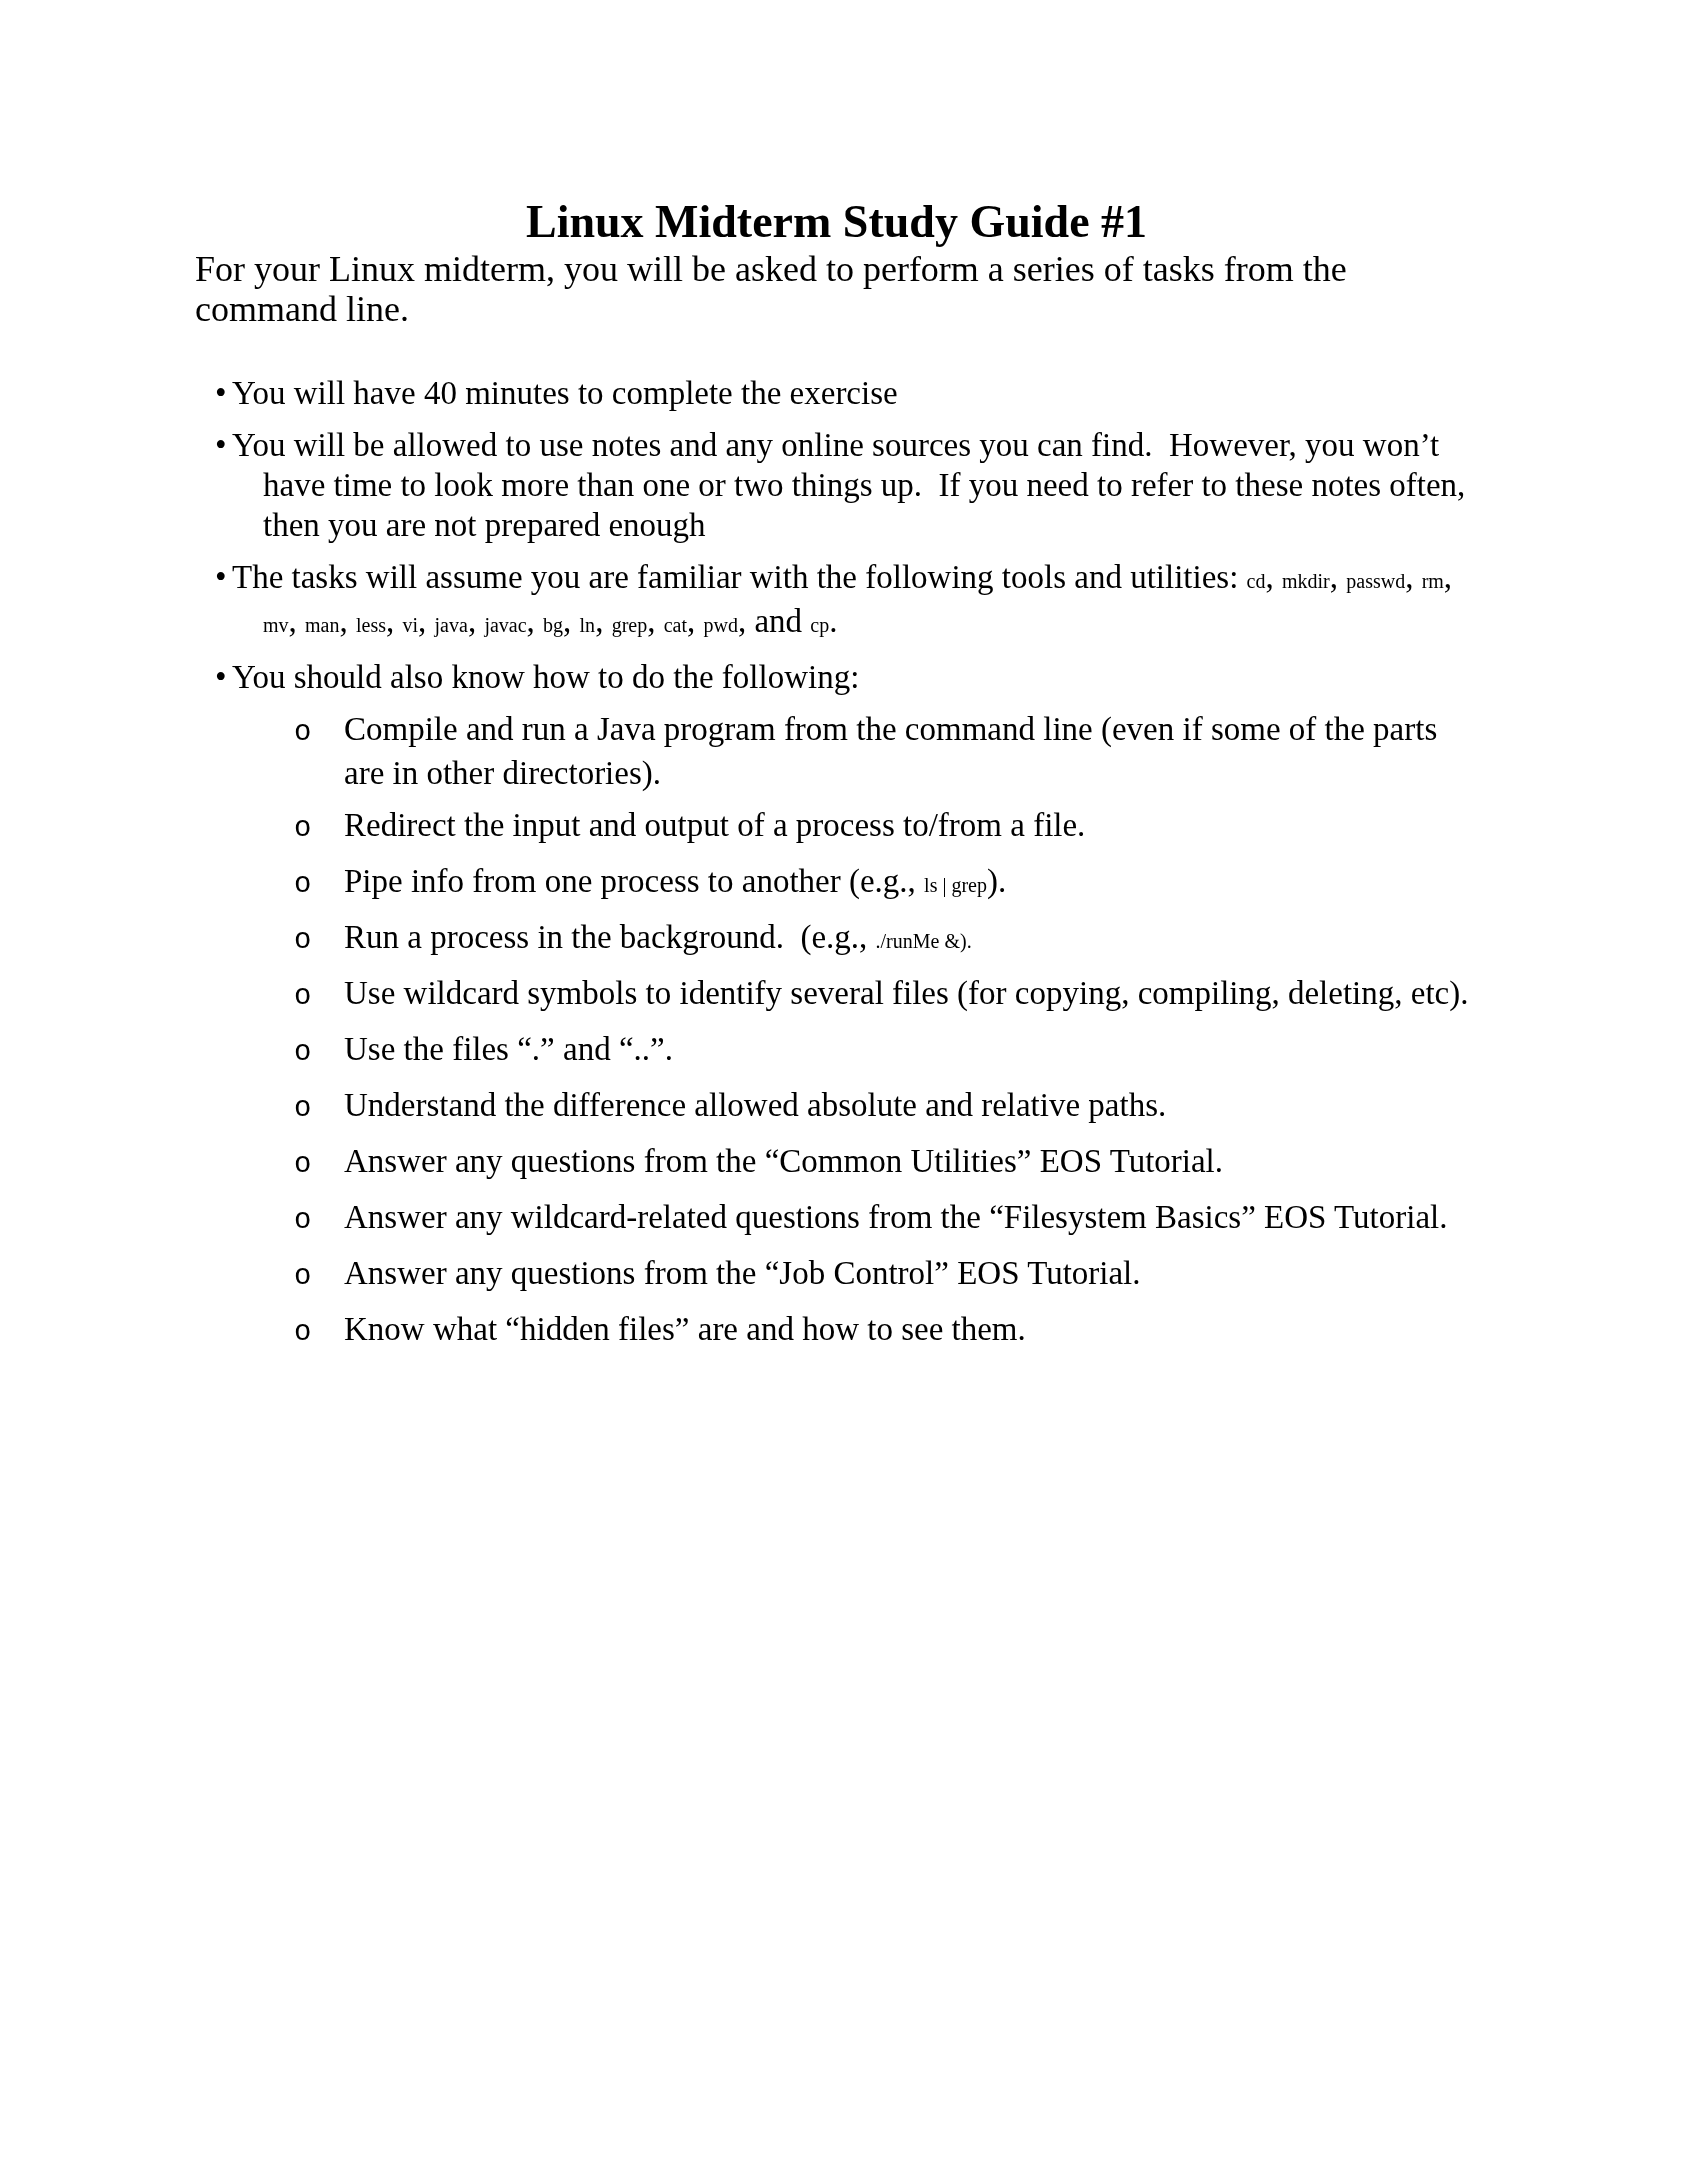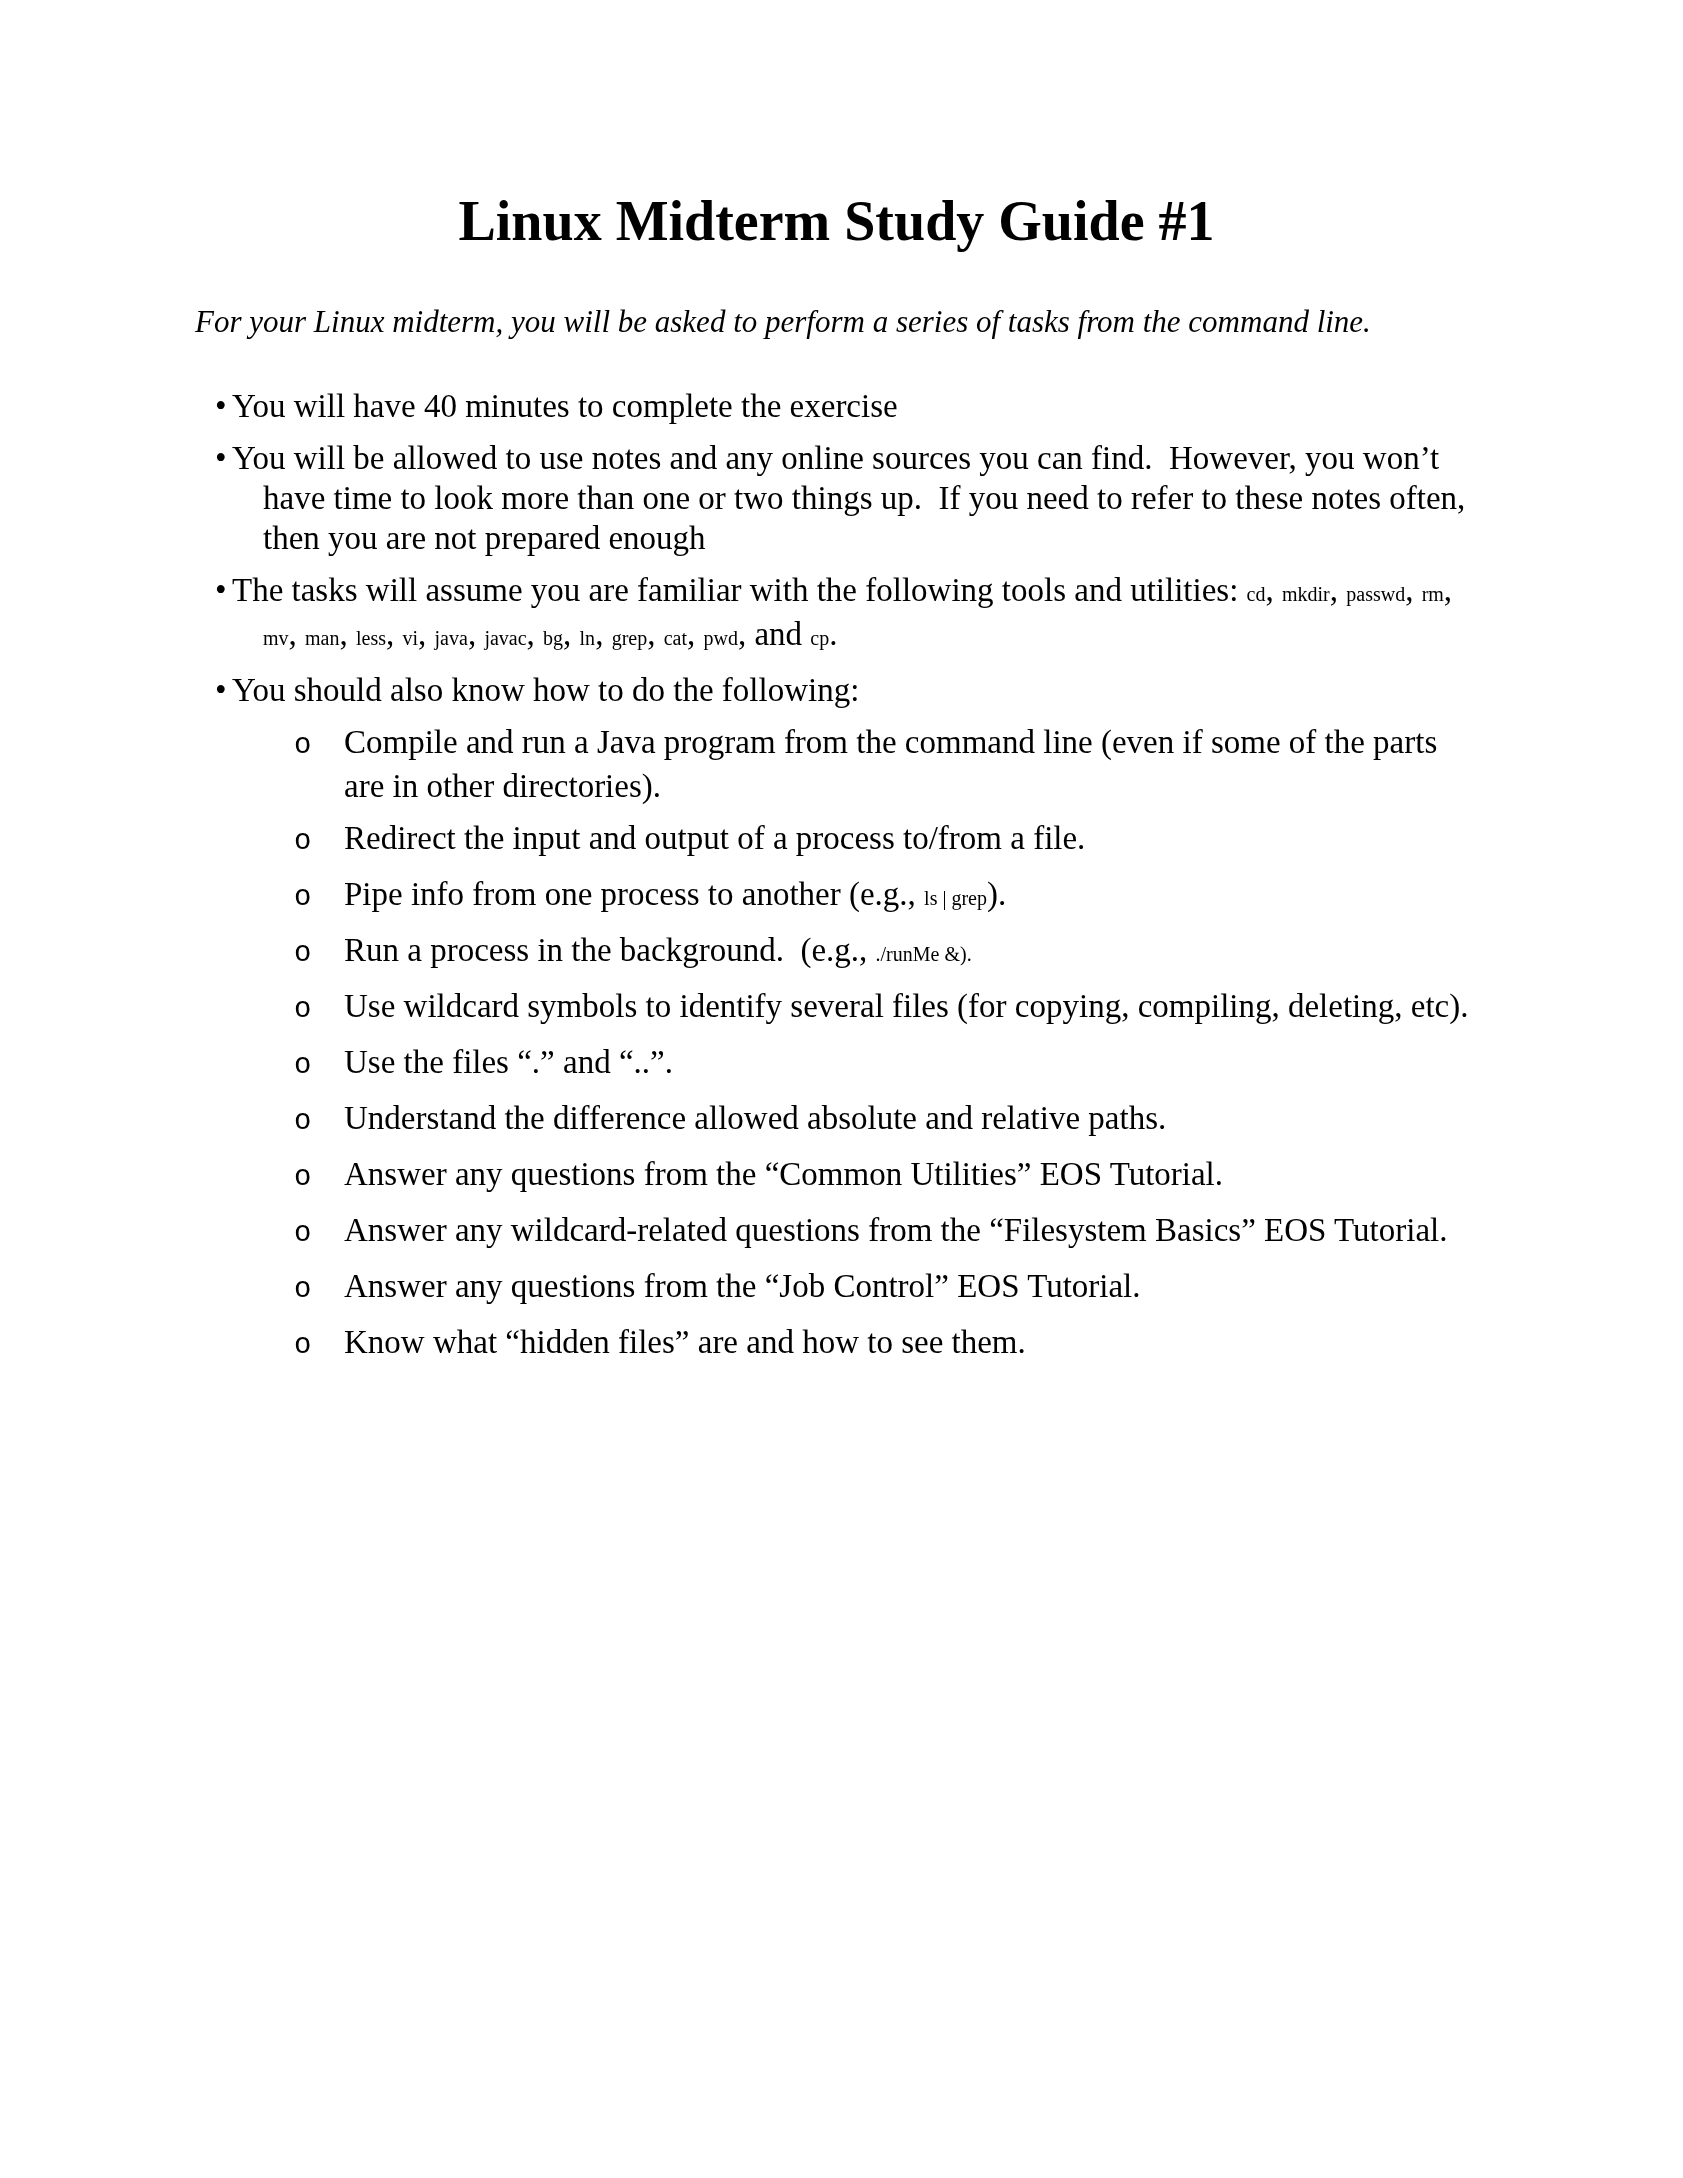--- a/index.html
+++ b/index.html
@@ -14,30 +14,28 @@
   }
   .content {
     position: absolute;
     left: 195px;
     top: 194px;
     width: 1283px;
   }
   .title {
     text-align: center;
     font-weight: bold;
-    font-size: 56px;
+    font-size: 46px;
     line-height: 55px;
     white-space: pre-wrap;
   }
   .intro {
-    margin-top: 53px;
-    font-size: 31px;
+    font-size: 36px;
     line-height: 40px;
     white-space: pre-wrap;
-    font-style: italic;
   }
   .list1 { margin-top: 44px; }
   .row1 {
     font-size: 33px;
     line-height: 40px;
     padding-left: 68px;
     text-indent: -48px;
     margin-bottom: 12px;
     white-space: pre-wrap;
   }

